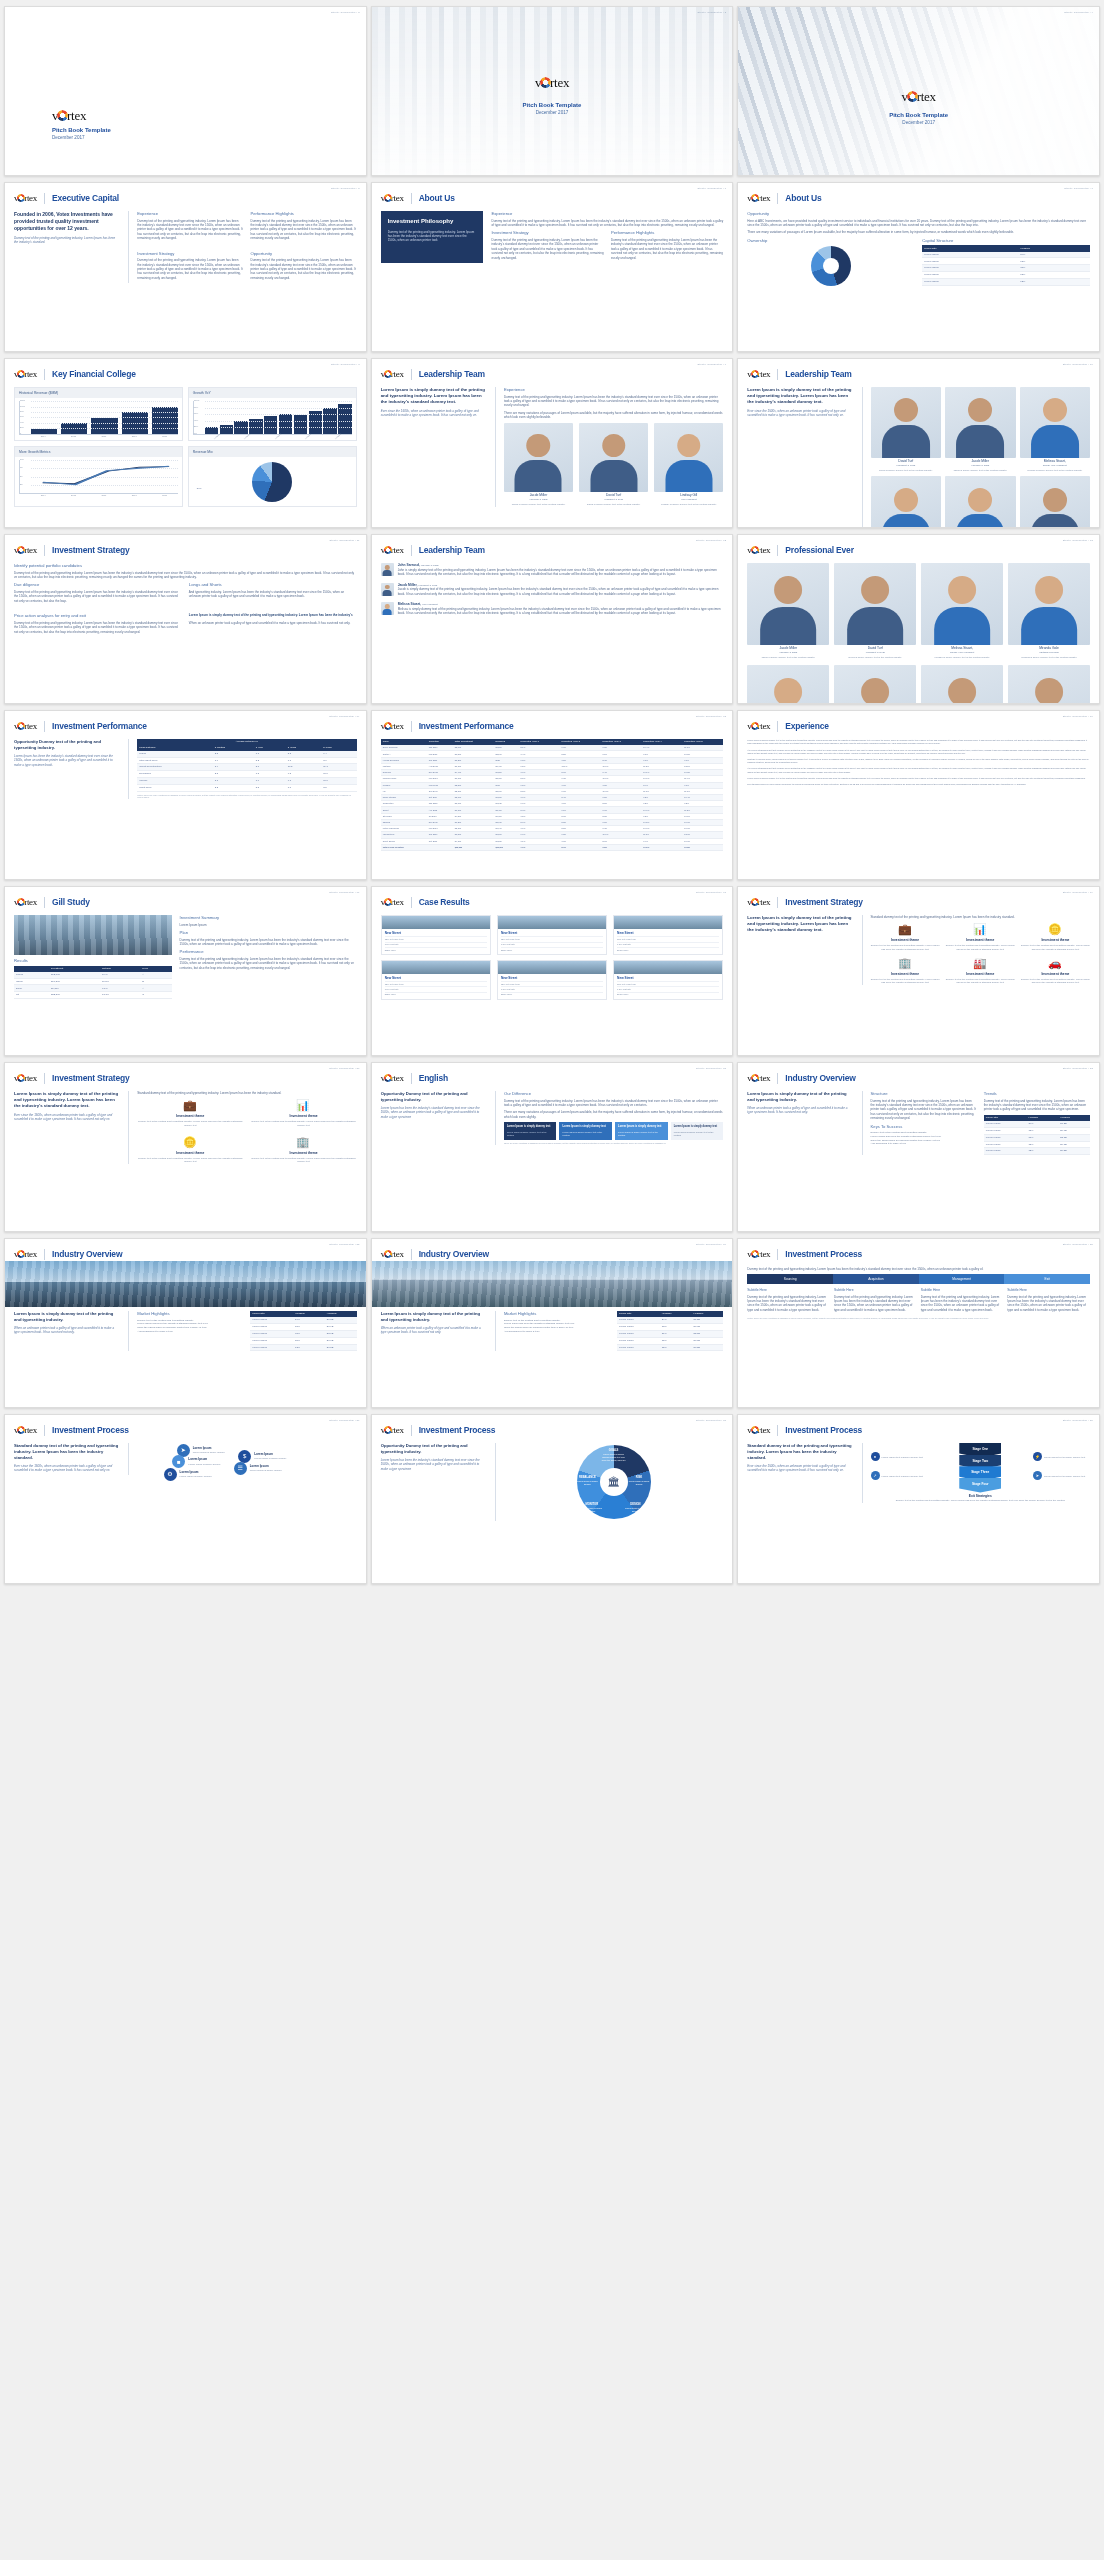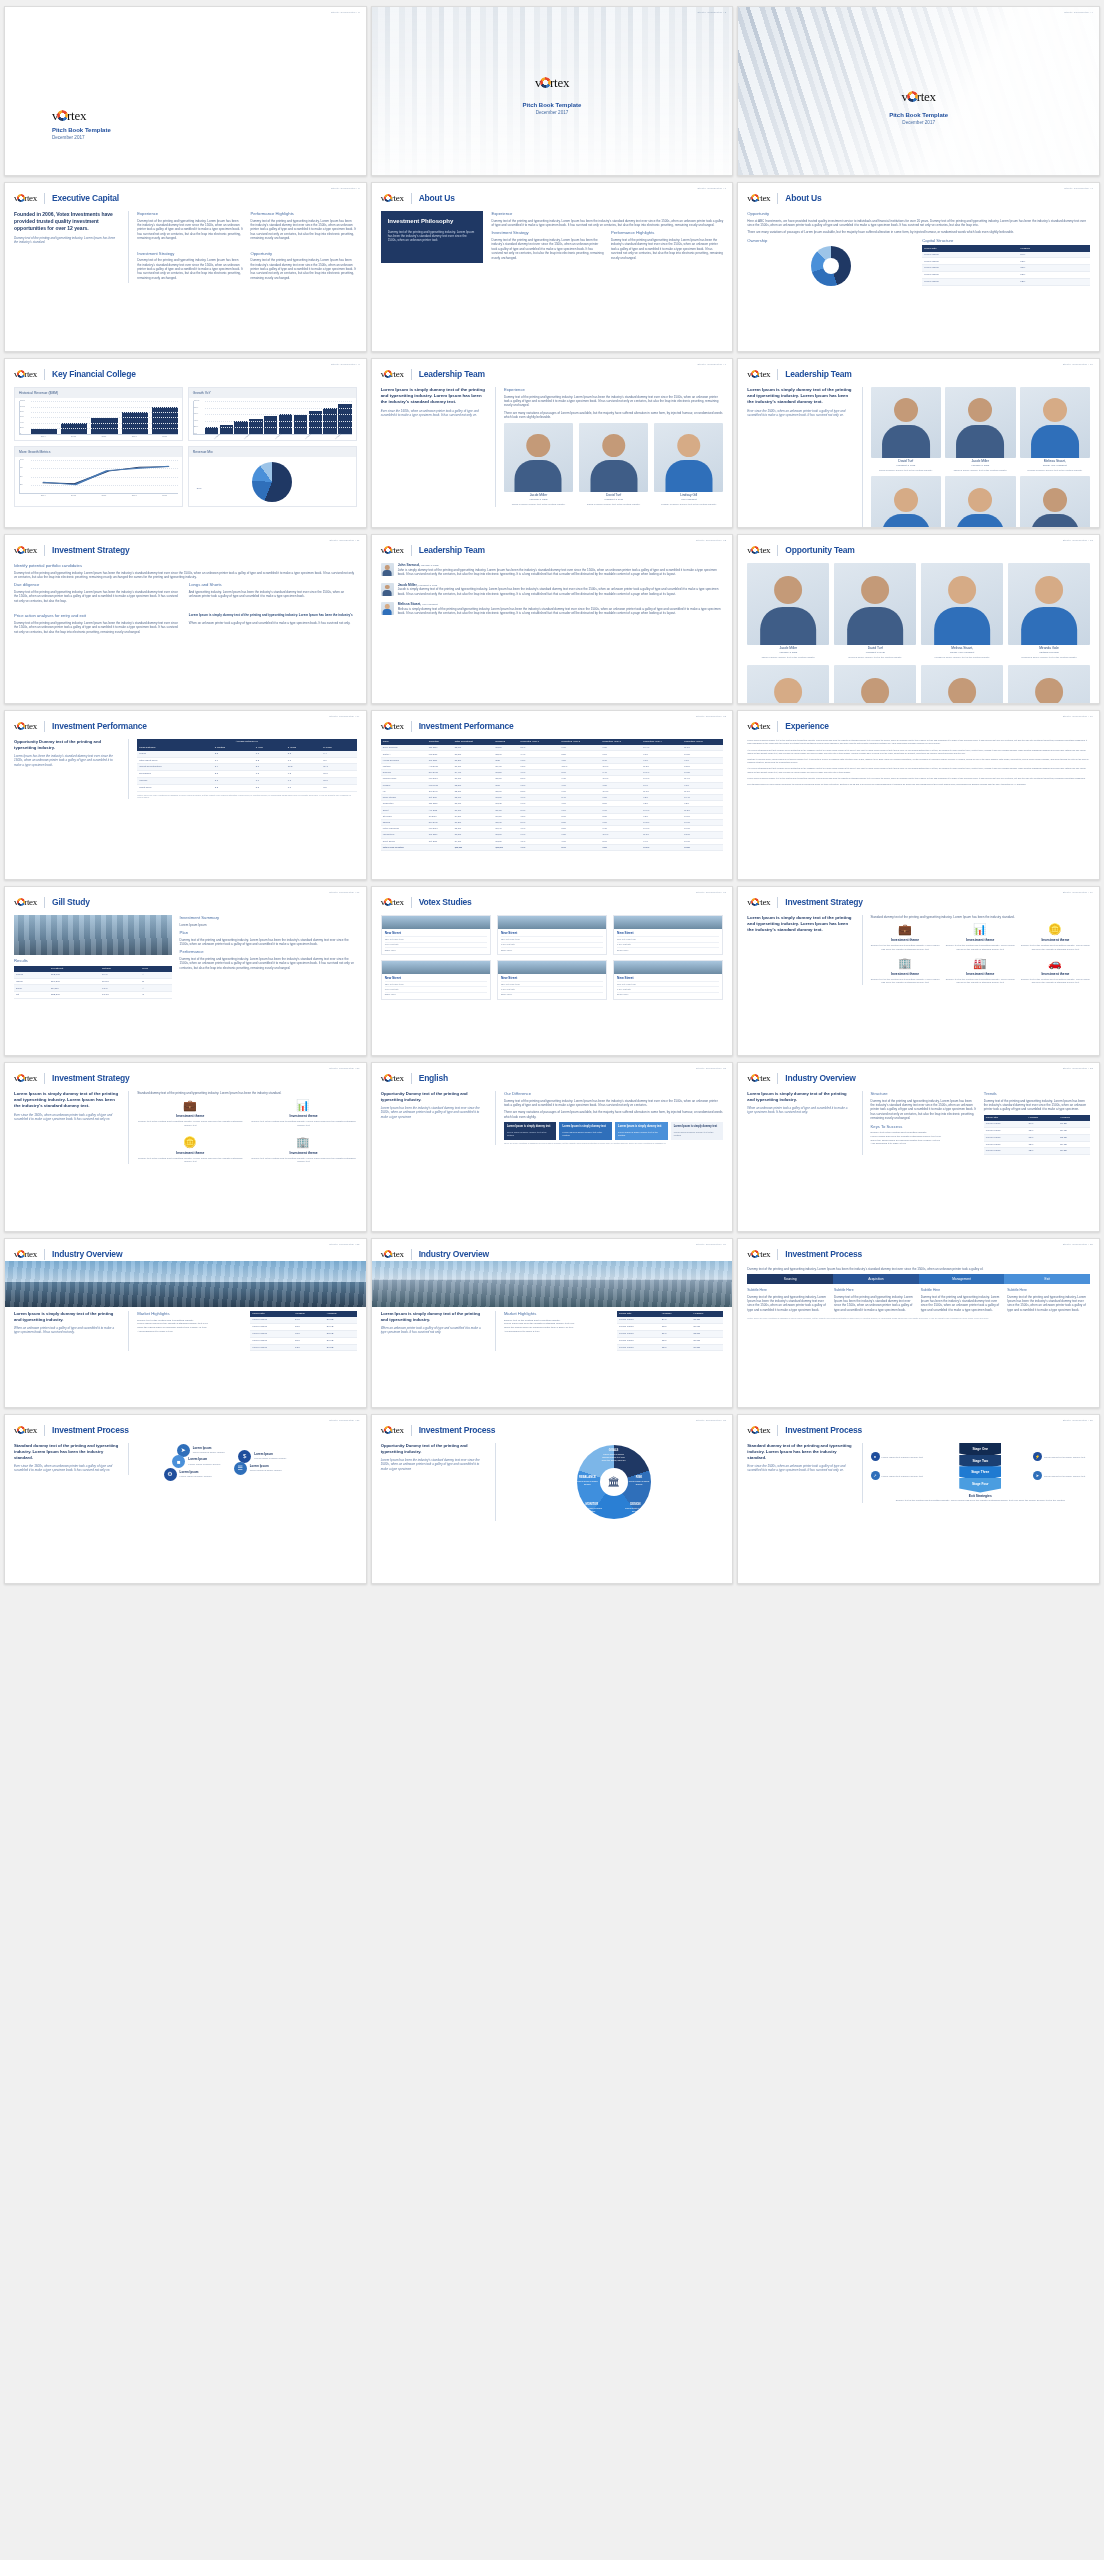--- a/index.html
+++ b/index.html
@@ -586,21 +586,21 @@
         </div>
       </div>
     </div>
   </div>
 
   <div class="slide">
     <div class="conf"><span>Strictly Confidential</span> | <span>13</span></div>
     <div class="shead">
       <div class="logo sm">v<span class="star"></span>rtex</div>
       <div class="bar"></div>
-      <div class="stitle">Opportunity Team</div>
+      <div class="stitle">Professional Ever</div>
     </div>
     <div class="sbody cols4" style="row-gap:5px;">
       <div class="person">
           <div class="photo"></div>
         <div class="pname">Jacob Miller</div>
         <div class="prole">Founder &amp; CEO</div>
         <div class="pdesc">Jacob is simply dummy text of the printing industry</div>
         </div>
       <div class="person">
           <div class="photo"></div>
@@ -999,21 +999,21 @@
         <div class="p">Dummy text of the printing and typesetting industry. Lorem Ipsum has been the industry's standard dummy text ever since the 1500s, when an unknown printer took a galley of type and scrambled it to make a type specimen book. It has survived not only ve centuries, but also the leap into electronic pesetting, remaining essely unchanged.</div>
       </div>
     </div>
   </div>
 
   <div class="slide">
     <div class="conf"><span>Strictly Confidential</span> | <span>18</span></div>
     <div class="shead">
       <div class="logo sm">v<span class="star"></span>rtex</div>
       <div class="bar"></div>
-      <div class="stitle">Votex Studies</div>
+      <div class="stitle">Case Results</div>
     </div>
     <div class="sbody cols3" style="row-gap:5px;">
       <div class="ccard">
           <div class="cimg"></div>
           <div class="cbody">
         <div class="cttl">New Street</div>
         <div class="kv">
               <span>12% net lease term</span>
             </div>
         <div class="kv">

